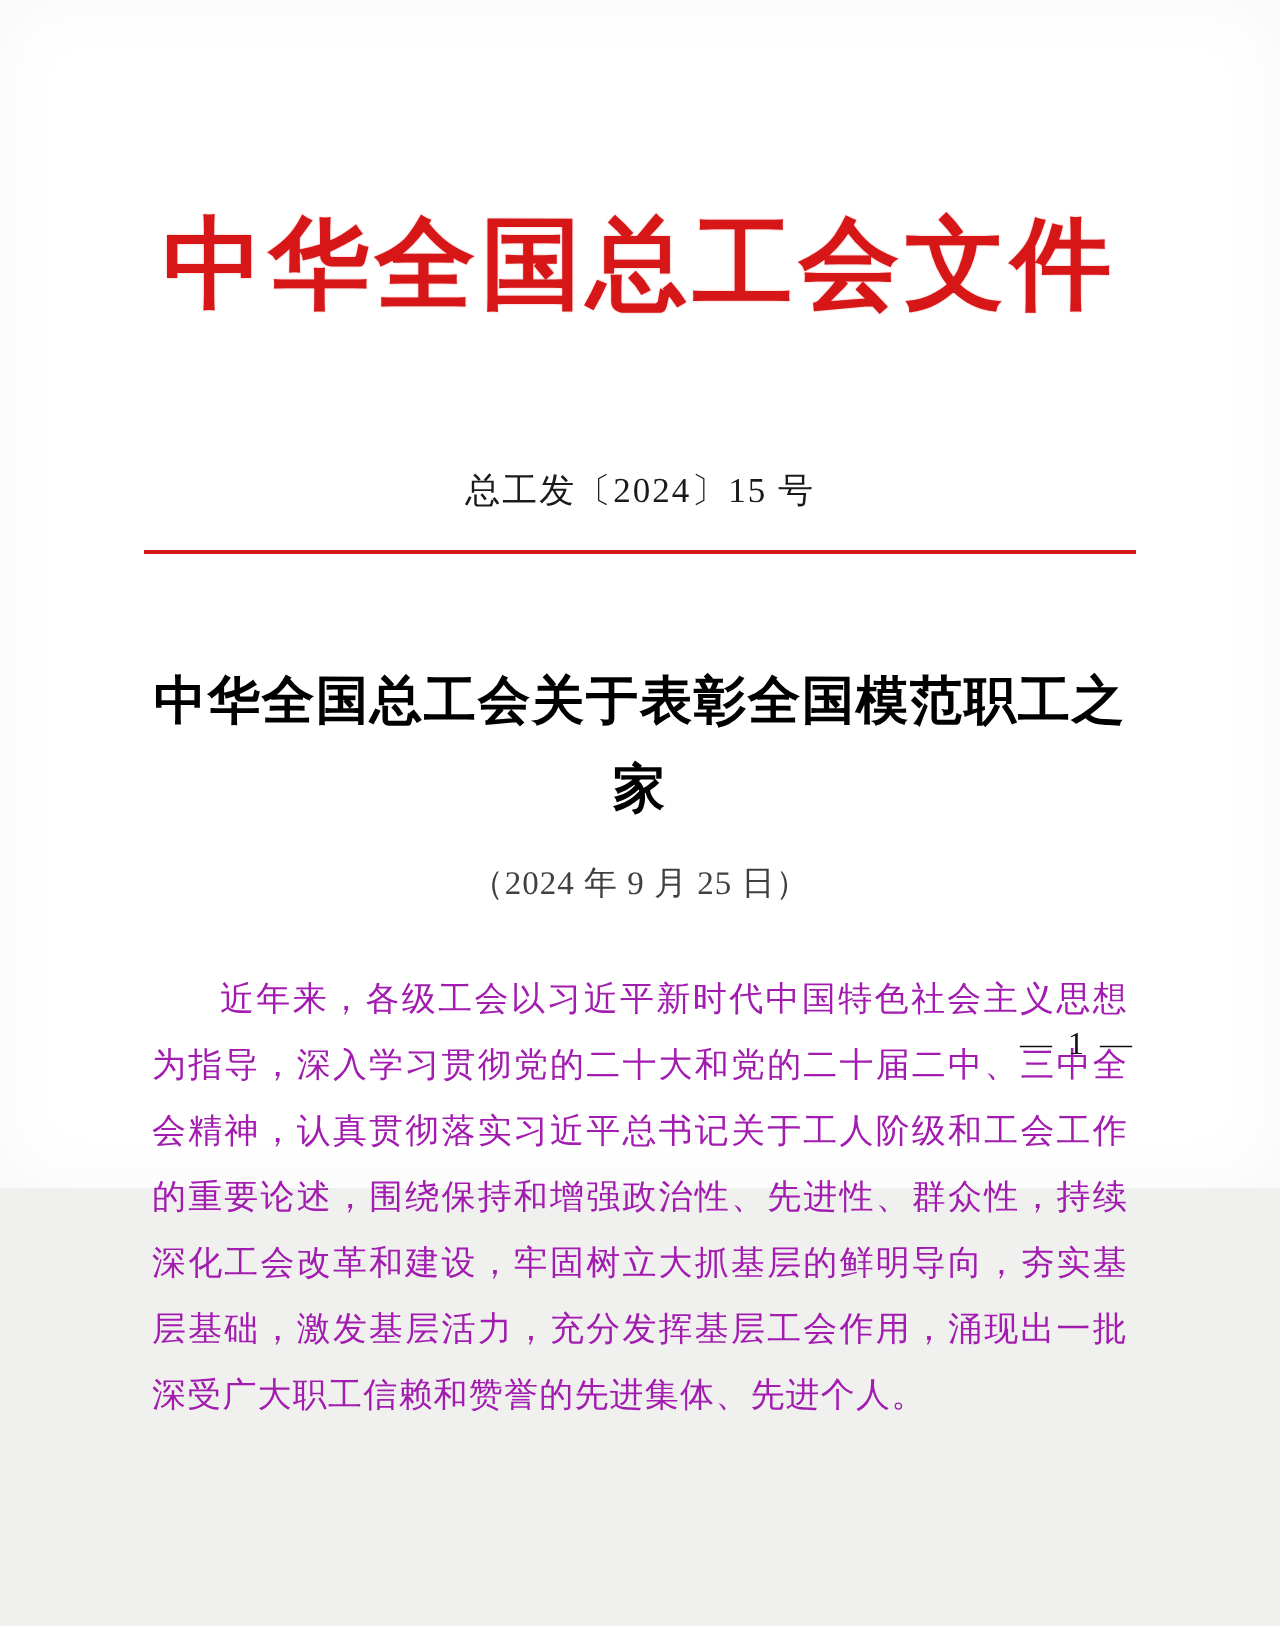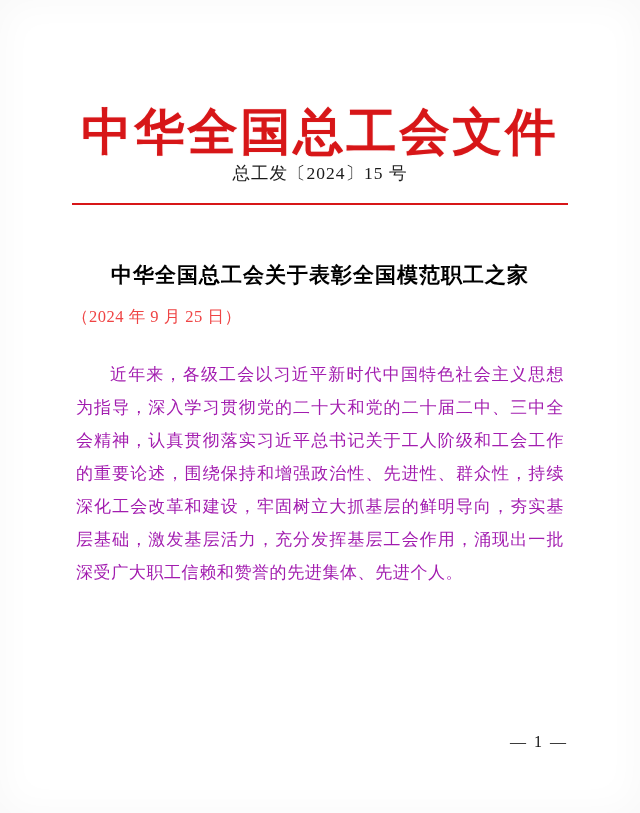--- a/index.html
+++ b/index.html
@@ -9,21 +9,21 @@
   }
   body {
     width: 640px;
     height: 813px;
     font-family: "Liberation Serif", "DejaVu Serif", serif;
     overflow: hidden;
   }
   .page {
     position: relative;
     width: 640px;
-    height: 813px;
+    height: 594px;
     background: #ffffff;
     box-sizing: border-box;
   }
   
   .page::before {
     content: "";
     position: absolute;
     top: 0; left: 0; right: 0; bottom: 0;
     box-shadow: inset 0 0 40px rgba(0,0,0,0.03);
     pointer-events: none;
@@ -46,43 +46,45 @@
     letter-spacing: 3px;
     line-height: 1.15;
     margin-top: 103px;
     text-shadow: 0 0 1px rgba(215,22,24,0.4);
   }
   .doc-number {
     text-align: center;
     font-size: 17.5px;
     color: #1a1a1a;
     letter-spacing: 1px;
+    margin-top: 72px;
     font-family: "Liberation Serif", serif;
   }
   .red-rule {
     margin: 18px 0 0 0;
     height: 2px;
     background: #d71618;
     width: 100%;
   }
   .title-block {
     margin-top: 52px;
     text-align: center;
   }
   .title-line {
-    font-size: 21px;
+    font-size: 26px;
     font-weight: bold;
     color: #000;
     line-height: 1.7;
     letter-spacing: 1px;
     font-family: "DejaVu Serif", "Liberation Serif", serif;
   }
   .doc-date {
+    text-align: center;
     font-size: 16.5px;
-    color: #ef4444;
+    color: #404040;
     margin-top: 14px;
     letter-spacing: 0.5px;
   }
   .content {
     margin-top: 30px;
   }
   .para {
     font-size: 17px;
     line-height: 33px;
     color: #a21caf;

